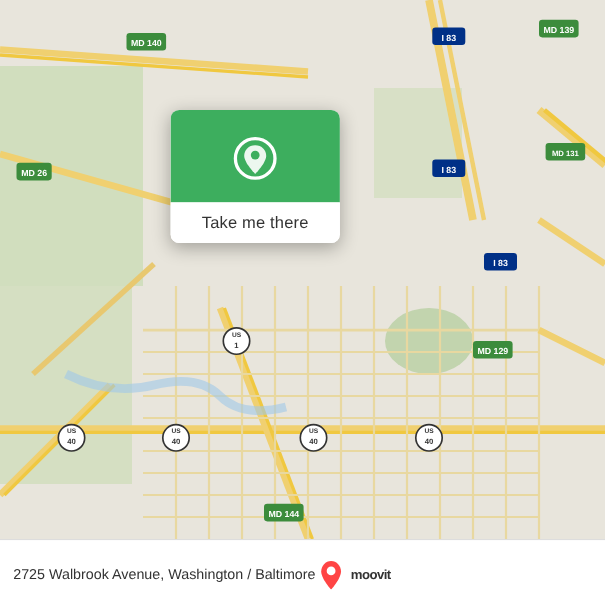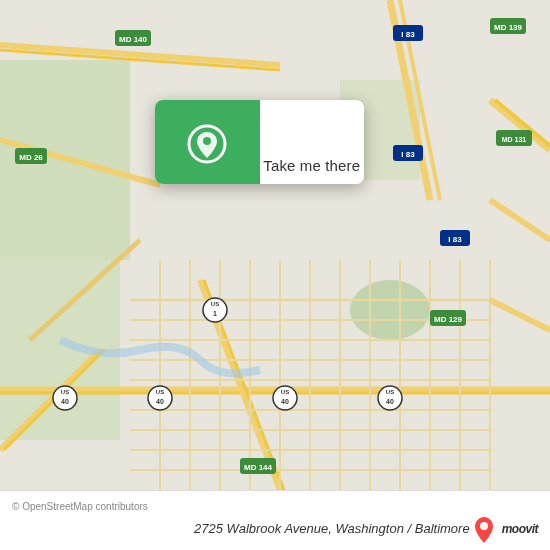--- a/index.html
+++ b/index.html
@@ -23,28 +23,28 @@
     #map-svg {
       width: 100%;
       height: 100%;
     }
 
     
     #popup-card {
       position: absolute;
       top: 100px;
       left: 155px;
-      width: 209px;
+      width: 154px;
       background: #fff;
       border-radius: 8px;
       box-shadow: 0 4px 16px rgba(0,0,0,0.3);
       overflow: hidden;
       display: flex;
-      flex-direction: row;
-      align-items: flex-end;
+      flex-direction: column;
+      align-items: center;
     }
 
     #popup-green-area {
       background-color: #3dae5e;
       width: 100%;
       display: flex;
       align-items: center;
       justify-content: center;
       padding: 22px 0 18px 0;
     }
@@ -81,22 +81,21 @@
 
     #copyright-text {
       font-size: 10px;
       color: #888;
       margin-bottom: 3px;
     }
 
     #bottom-row {
       display: flex;
       align-items: center;
-      justify-content: flex-end;
-      font-style: italic;
+      justify-content: flex-start;
     }
 
     #address-text {
       font-size: 13px;
       color: #333;
       font-weight: 400;
     }
 
     #moovit-logo {
       display: flex;
@@ -236,21 +235,20 @@
 
         <path d="M22 10 C16 10 12 14.5 12 19.5 C12 26 22 36 22 36 C22 36 32 26 32 19.5 C32 14.5 28 10 22 10Z" fill="white" opacity="0.9"></path>
         <circle cx="22" cy="19" r="4" fill="#3dae5e"></circle>
       </svg>
     </div>
     <button id="popup-button">Take me there</button>
   </div>
 </div>
 
 <div id="bottom-bar">
-  <span id="copyright-text">© OpenStreetMap contributors</span>
   <div id="bottom-row">
     <span id="address-text">2725 Walbrook Avenue, Washington / Baltimore</span>
     <div id="moovit-logo">
       <svg id="moovit-pin" viewBox="0 0 28 28" xmlns="http://www.w3.org/2000/svg">
         <path d="M14 2 C9 2 5 6.5 5 11.5 C5 18 14 28 14 28 C14 28 23 18 23 11.5 C23 6.5 19 2 14 2Z" fill="#ff4444"></path>
         <circle cx="14" cy="11" r="4" fill="white"></circle>
       </svg>
       <span id="moovit-text">moovit</span>
     </div>
   </div>

